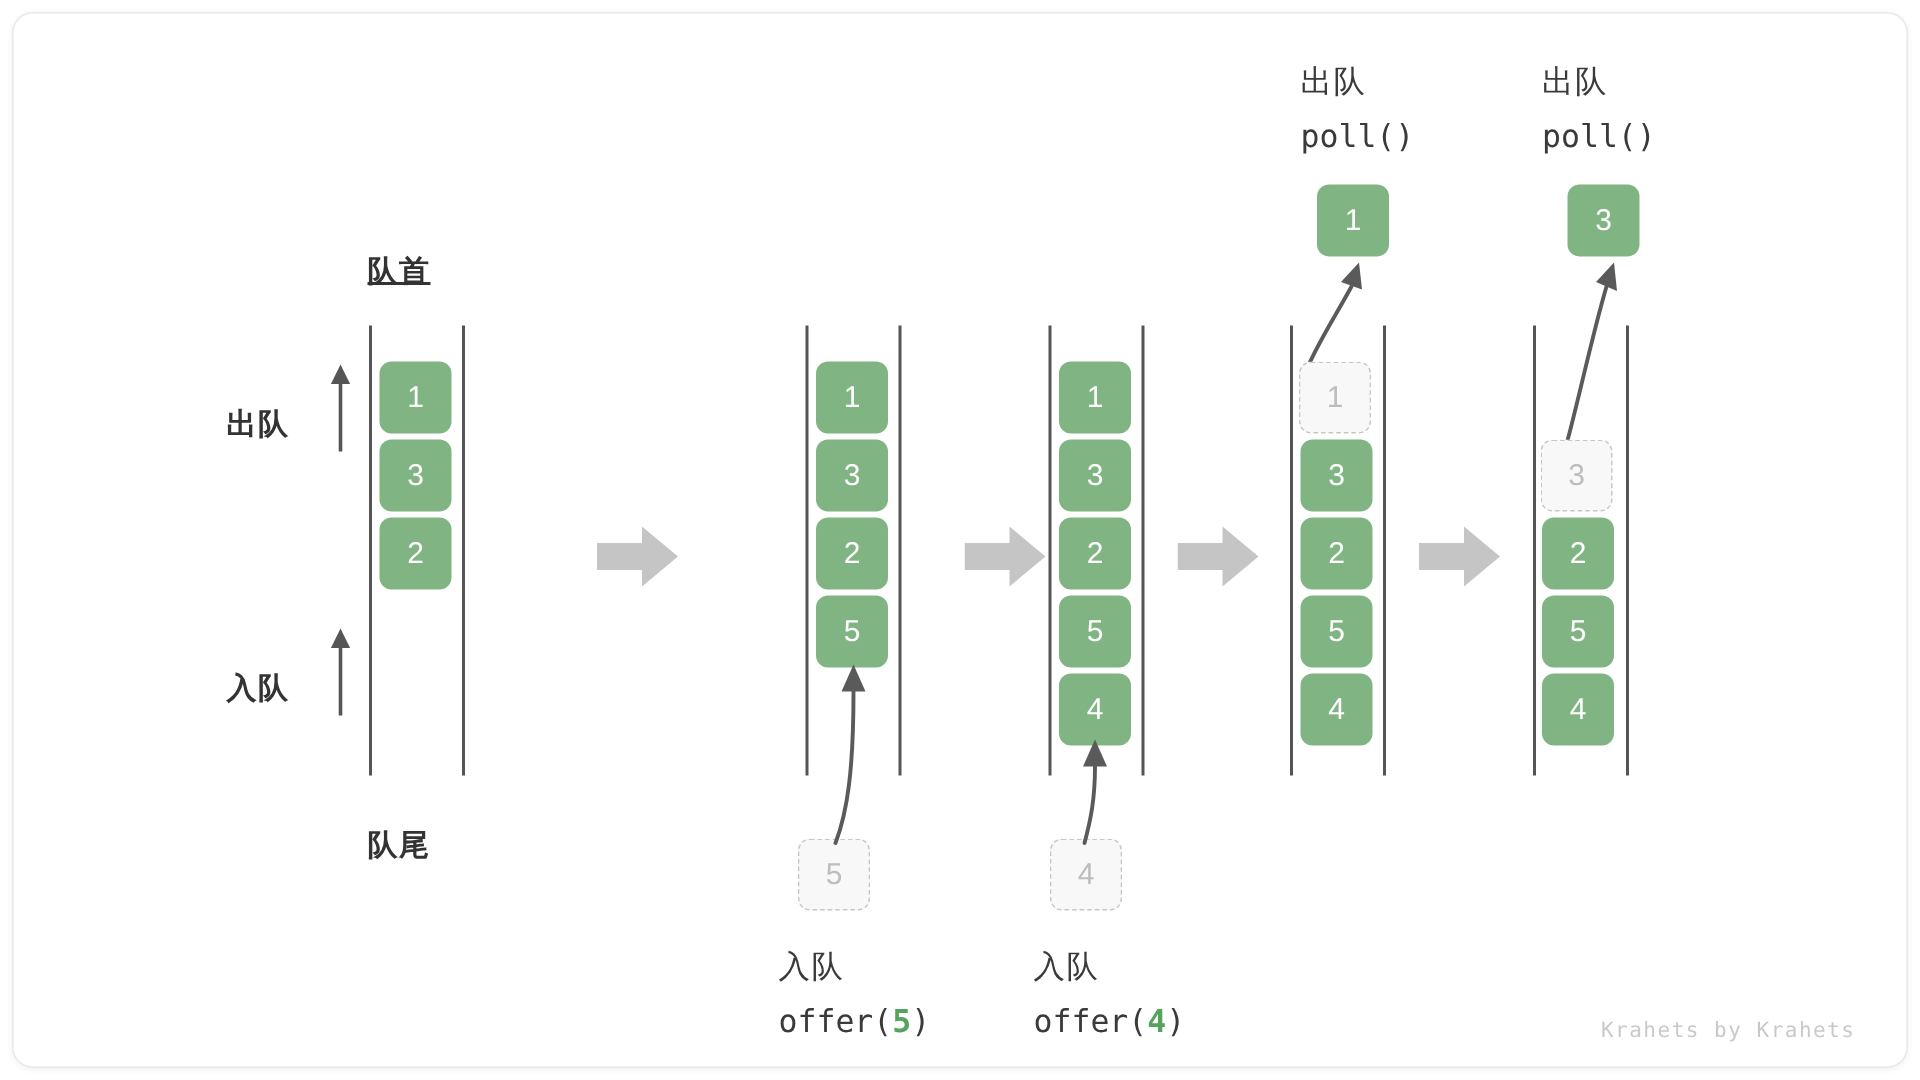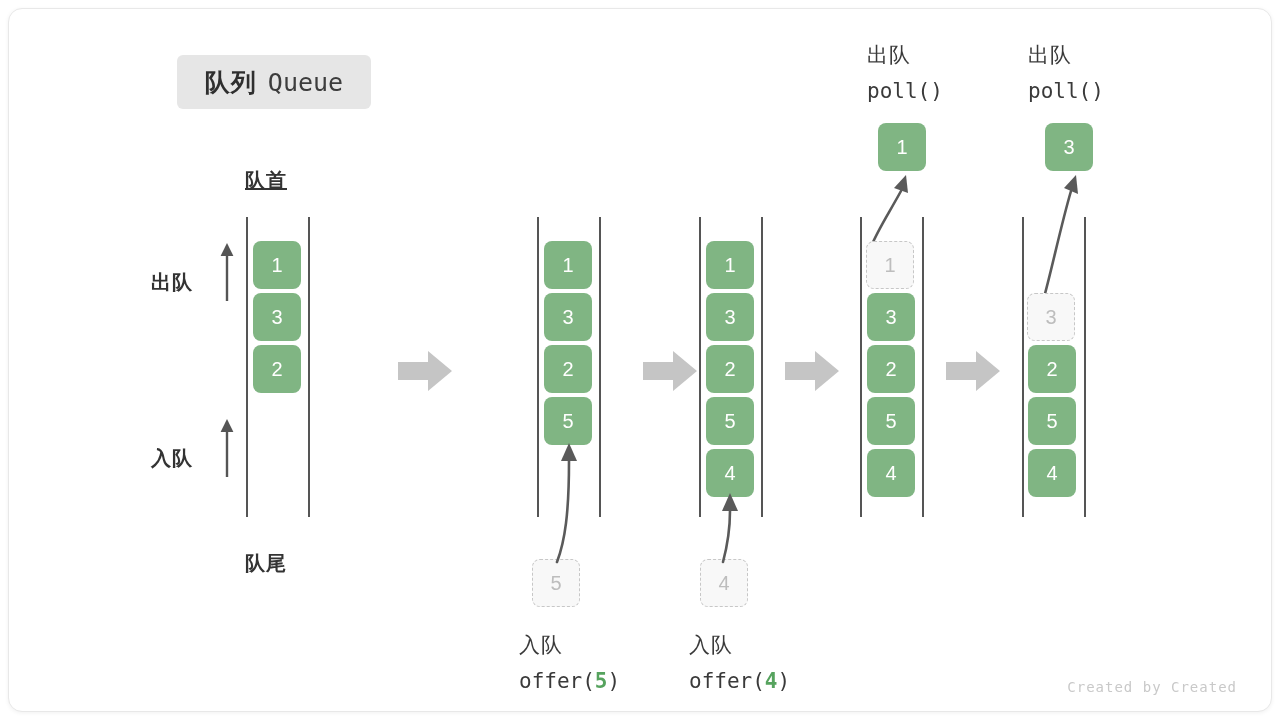--- a/index.html
+++ b/index.html
@@ -109,24 +109,20 @@
     color:#c9c9c9;
     letter-spacing:1px;
   }
 </style>
 </head>
 <body>
 
 <div id="canvas">
   <div class="card">
 
-    <div class="title-badge">
-      <span class="title-cn">队列</span>
-      <span class="title-en">Queue</span>
-    </div>
 
     <div class="lbl-bold" style="left:236px;top:158px;text-decoration:underline;">队首</div>
     <div class="lbl-bold" style="left:236px;top:541px;">队尾</div>
 
     <div class="lbl-bold" style="left:142px;top:260px;">出队</div>
     <div class="lbl-bold" style="left:142px;top:436px;">入队</div>
 
     <svg class="thin-arrow" style="left:205px;top:232px;" width="26" height="62" viewBox="0 0 26 62">
       <line x1="13" y1="60" x2="13" y2="12" stroke="#555555" stroke-width="2.4"></line>
       <polygon points="13,2 6.6,15 19.4,15" fill="#555555"></polygon>
@@ -245,16 +241,16 @@
 
       <div class="rail" style="left:1013px;top:208px;height:300px;"></div>
       <div class="rail" style="left:1075px;top:208px;height:300px;"></div>
 
       <div class="box ghost" style="left:1018px;top:284px;">3</div>
       <div class="box" style="left:1019px;top:336px;">2</div>
       <div class="box" style="left:1019px;top:388px;">5</div>
       <div class="box" style="left:1019px;top:440px;">4</div>
     </div>
 
-    <div class="footer">Created by Created</div>
+    <div class="footer">Krahets by Krahets</div>
 
   </div>
 </div>
 
 </body></html>

